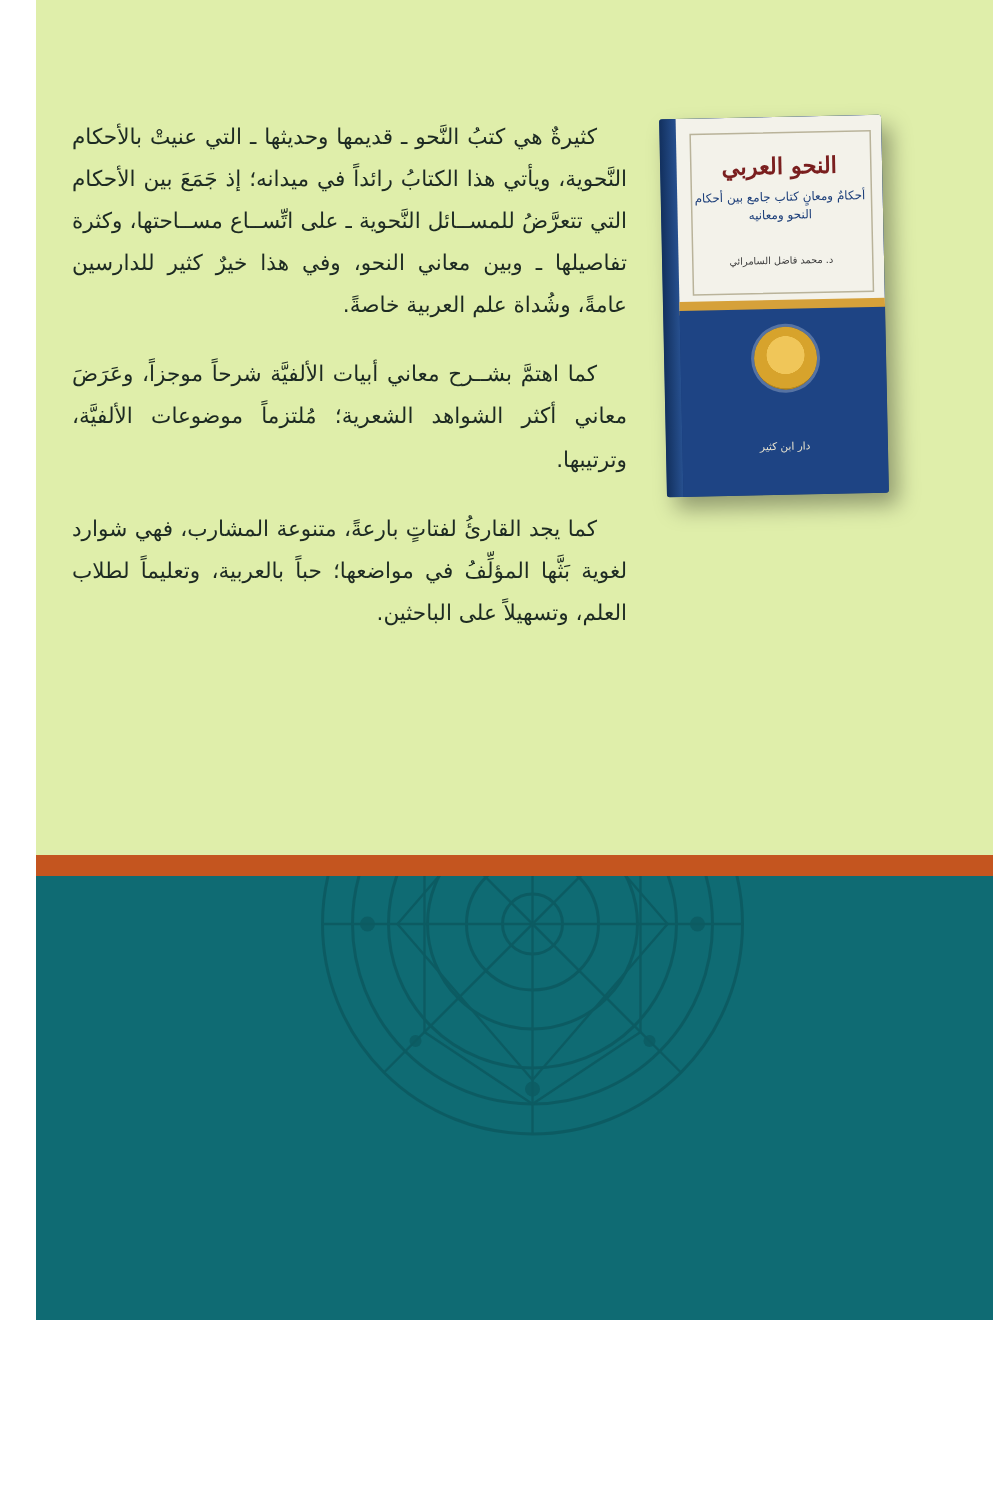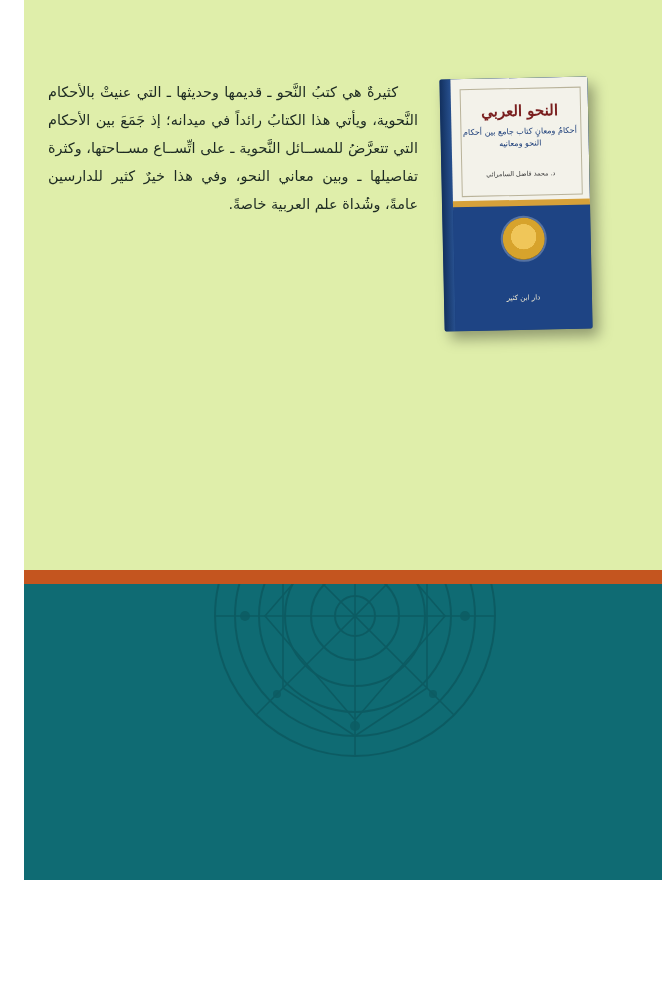--- a/index.html
+++ b/index.html
@@ -170,20 +170,22 @@
 </style>
 </head>
 <body>
 
 <div class="page">
 
   <div class="top-area">
 
     <div class="blurb">
       <p>كثيرةٌ هي كتبُ النَّحو ـ قديمها وحديثها ـ التي عنيتْ بالأحكام النَّحوية، ويأتي هذا الكتابُ رائداً في ميدانه؛ إذ جَمَعَ بين الأحكام التي تتعرَّضُ للمســائل النَّحوية ـ على اتِّســاع مســاحتها، وكثرة تفاصيلها ـ وبين معاني النحو، وفي هذا خيرٌ كثير للدارسين عامةً، وشُداة علم العربية خاصةً.</p>
+      <p>كما اهتمَّ بشــرح معاني أبيات الألفيَّة شرحاً موجزاً، وعَرَضَ معاني أكثر الشواهد الشعرية؛ مُلتزماً موضوعات الألفيَّة، وترتيبها.</p>
+      <p>كما يجد القارئُ لفتاتٍ بارعةً، متنوعة المشارب، فهي شوارد لغوية بَثَّها المؤلِّفُ في مواضعها؛ حباً بالعربية، وتعليماً لطلاب العلم، وتسهيلاً على الباحثين.</p>
     </div>
 
     <div class="book">
       <div class="spine"></div>
       <div class="cover-top"></div>
       <div class="band"></div>
       <div class="cover-bottom"></div>
       <div class="frame"></div>
       <div class="btitle">النحو العربي</div>
       <div class="bsub">أحكامٌ ومعانٍ

